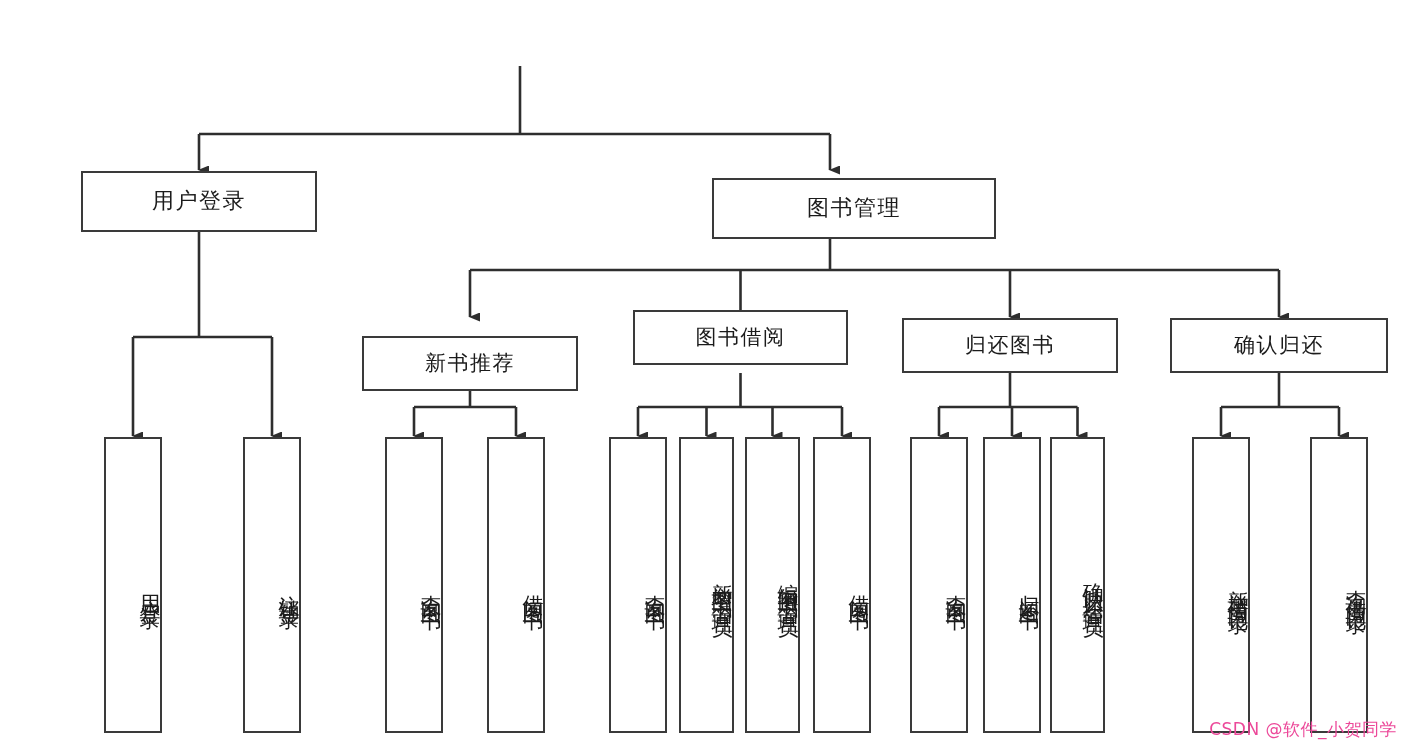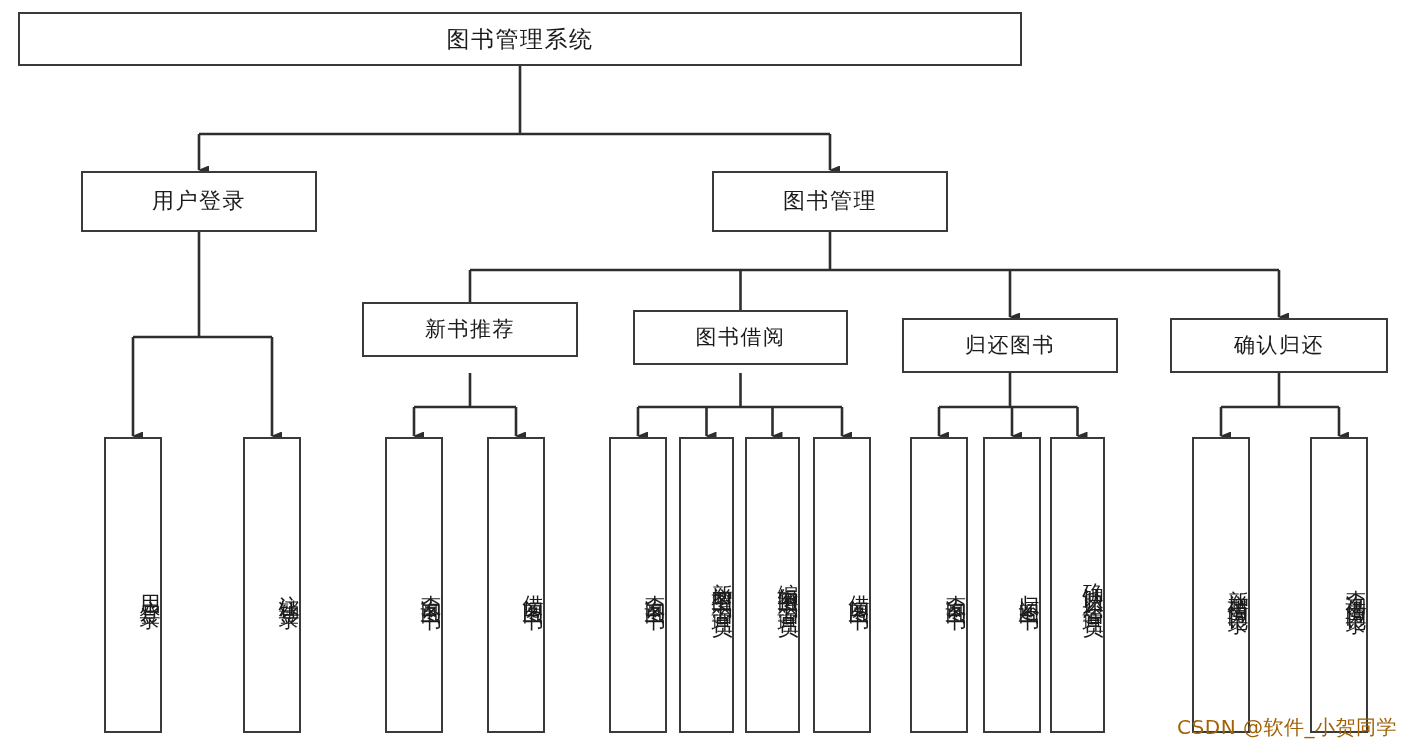--- a/index.html
+++ b/index.html
@@ -68,22 +68,22 @@
     font-size: 21px;
     letter-spacing: 1.5px;
   }
   .node.leaf .node-label {
     font-size: 21px;
   }
   .watermark {
     position: absolute;
     right: 8px;
     bottom: 6px;
-    font-size: 20px;
-    color: #a16207;
+    font-size: 17px;
+    color: #ec4899;
     letter-spacing: 0.5px;
     z-index: 5;
     white-space: nowrap;
   }
 </style>
 </head>
 <body>
 
 <div id="diagram-root">
 
@@ -123,32 +123,29 @@
         <path d="M939,407 L939,436" marker-end="url(#arrowhead)"></path>
         <path d="M1012,407 L1012,436" marker-end="url(#arrowhead)"></path>
         <path d="M1077.5,407 L1077.5,436" marker-end="url(#arrowhead)"></path>
         <path d="M1279,373 L1279,407"></path>
         <path d="M1221,407 L1339,407"></path>
         <path d="M1221,407 L1221,436" marker-end="url(#arrowhead)"></path>
         <path d="M1339,407 L1339,436" marker-end="url(#arrowhead)"></path>
       </g>
   </svg>
 
-  <div class="node root horizontal" style="left: 18px; top: 12px; width: 1004px; height: 54px;">
-    <span class="node-label">图书管理系统</span>
-  </div>
 
   <div id="node-layer">
       <div class="node level2 horizontal" style="left: 81px; top: 171px; width: 236px; height: 61px;">
         <span class="node-label">用户登录</span>
       </div>
-      <div class="node level2 horizontal" style="left: 712px; top: 171px; width: 236px; height: 61px;">
+      <div class="node level2 horizontal" style="left: 712px; top: 178px; width: 284px; height: 61px;">
         <span class="node-label">图书管理</span>
       </div>
-      <div class="node level3 horizontal" style="left: 362px; top: 302px; width: 216px; height: 55px;">
+      <div class="node level3 horizontal" style="left: 362px; top: 336px; width: 216px; height: 55px;">
         <span class="node-label">新书推荐</span>
       </div>
       <div class="node level3 horizontal" style="left: 633px; top: 310px; width: 215px; height: 55px;">
         <span class="node-label">图书借阅</span>
       </div>
       <div class="node level3 horizontal" style="left: 902px; top: 318px; width: 216px; height: 55px;">
         <span class="node-label">归还图书</span>
       </div>
       <div class="node level3 horizontal" style="left: 1170px; top: 318px; width: 218px; height: 55px;">
         <span class="node-label">确认归还</span>

